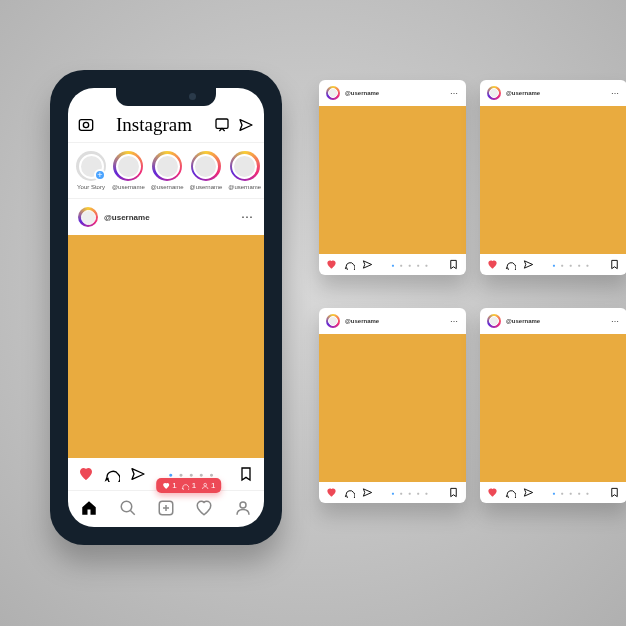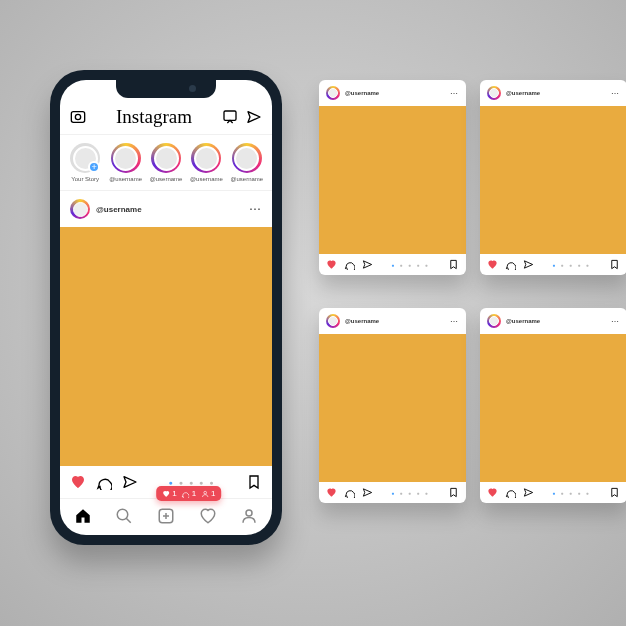--- a/index.html
+++ b/index.html
@@ -11,21 +11,21 @@
     position: relative;
   }
   .stage { position: relative; width: 100%; height: 100%; }
 
   
   .phone {
     position: absolute; left: 50px; top: 70px;
     width: 232px; height: 475px;
     background: #14202c;
     border-radius: 34px;
-    padding: 10px;
+    padding: 18px;
     box-shadow: 0 18px 28px rgba(0,0,0,.25);
   }
   .phone-inner {
     width: 100%; height: 100%; background: #fff;
     border-radius: 26px; overflow: hidden; position: relative;
   }
   .notch {
     position: absolute; top: 0; left: 50%; transform: translateX(-50%);
     width: 100px; height: 18px; background: #14202c;
     border-bottom-left-radius: 12px; border-bottom-right-radius: 12px;

